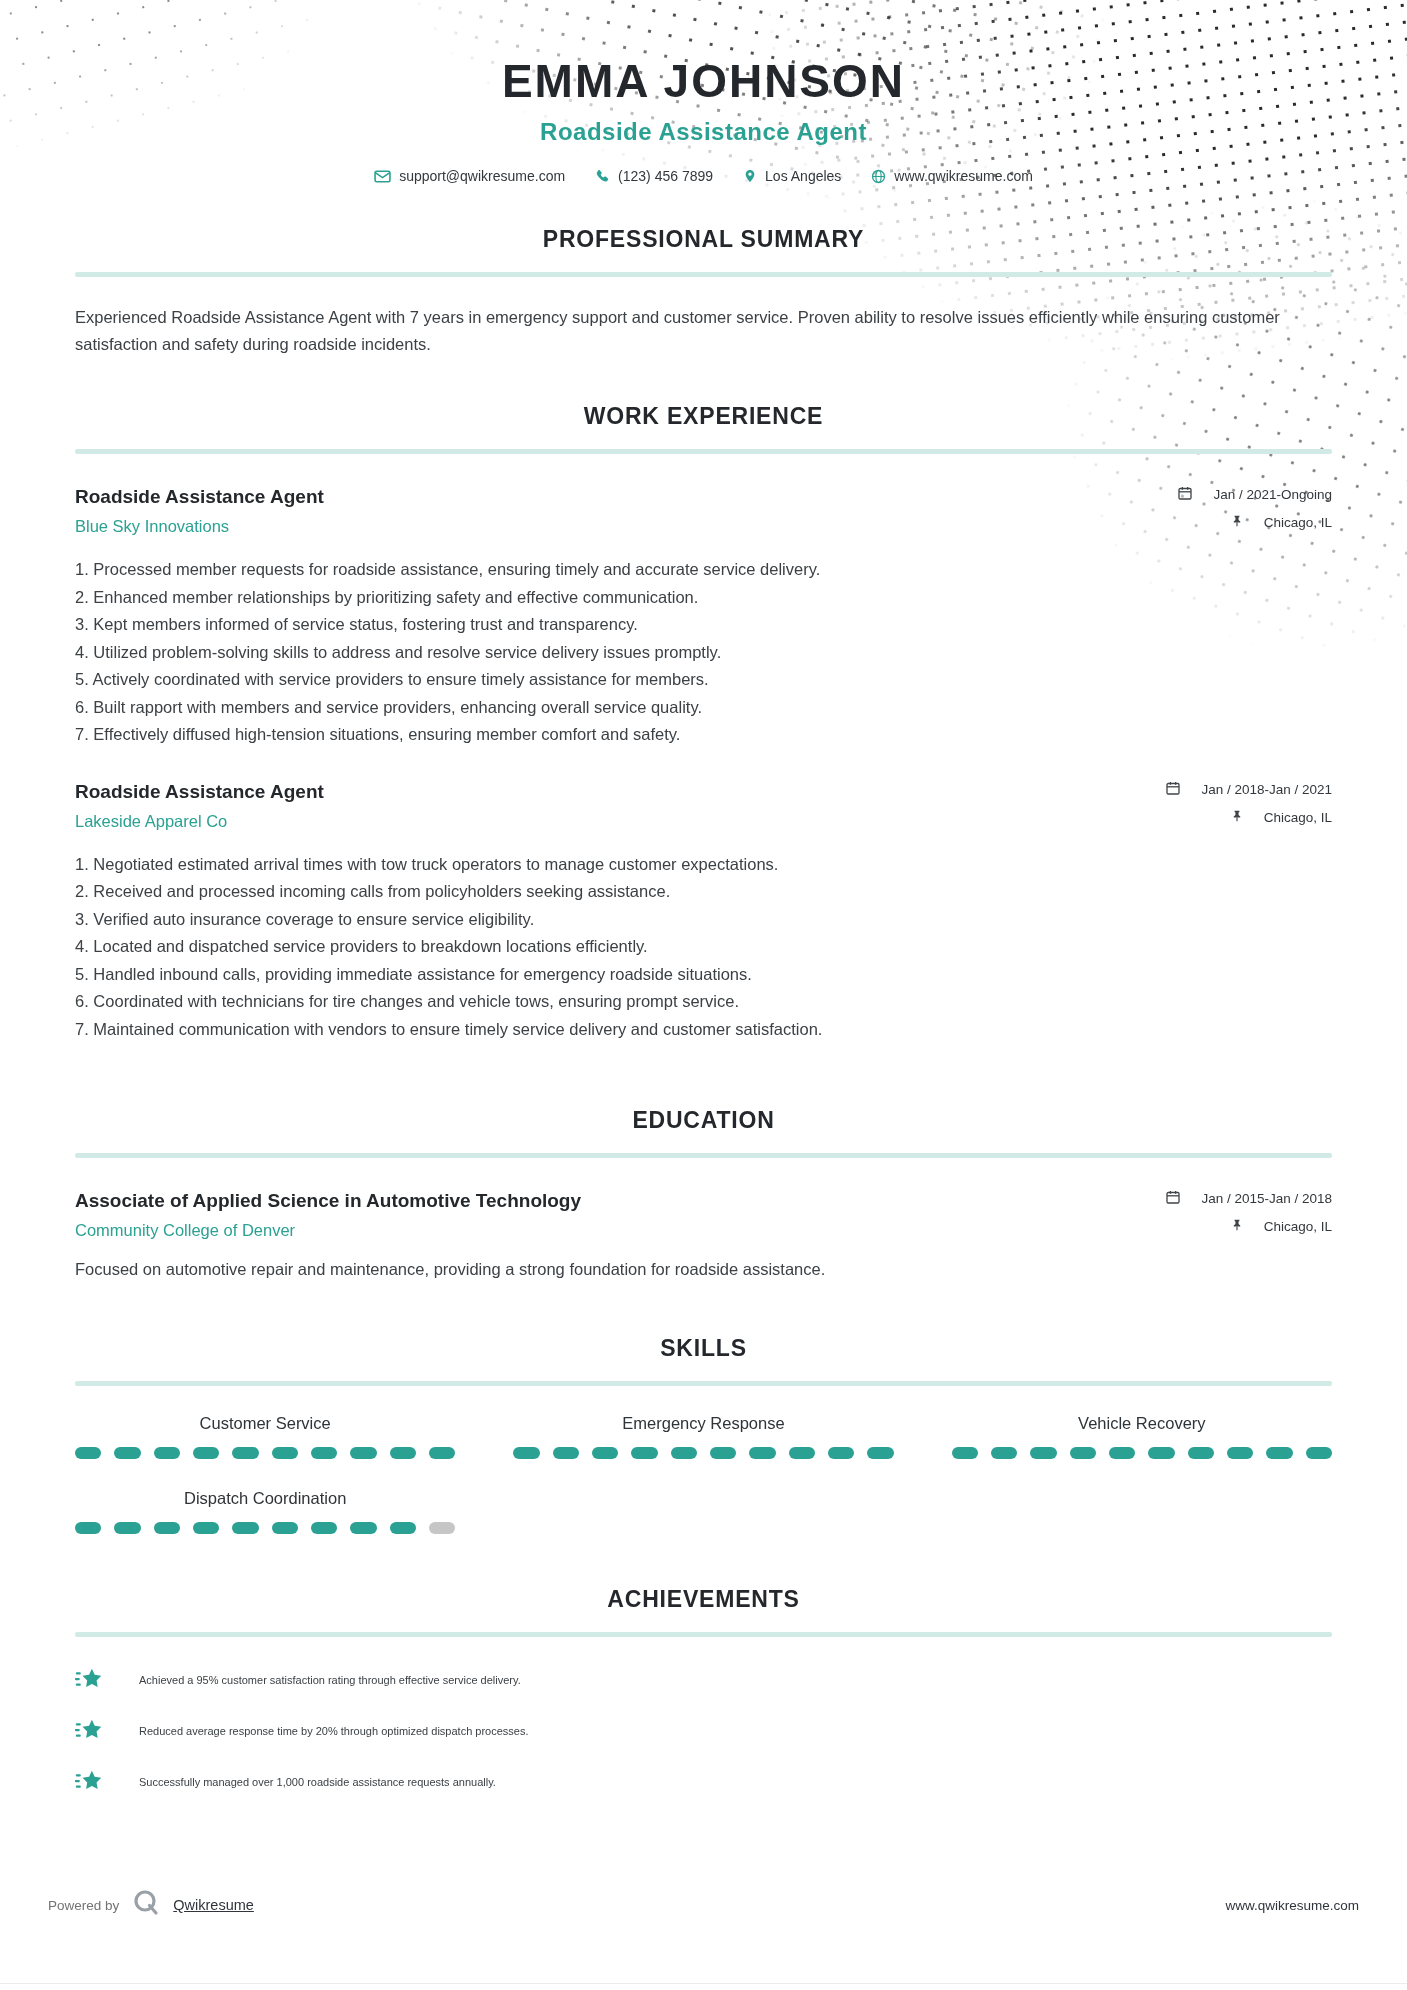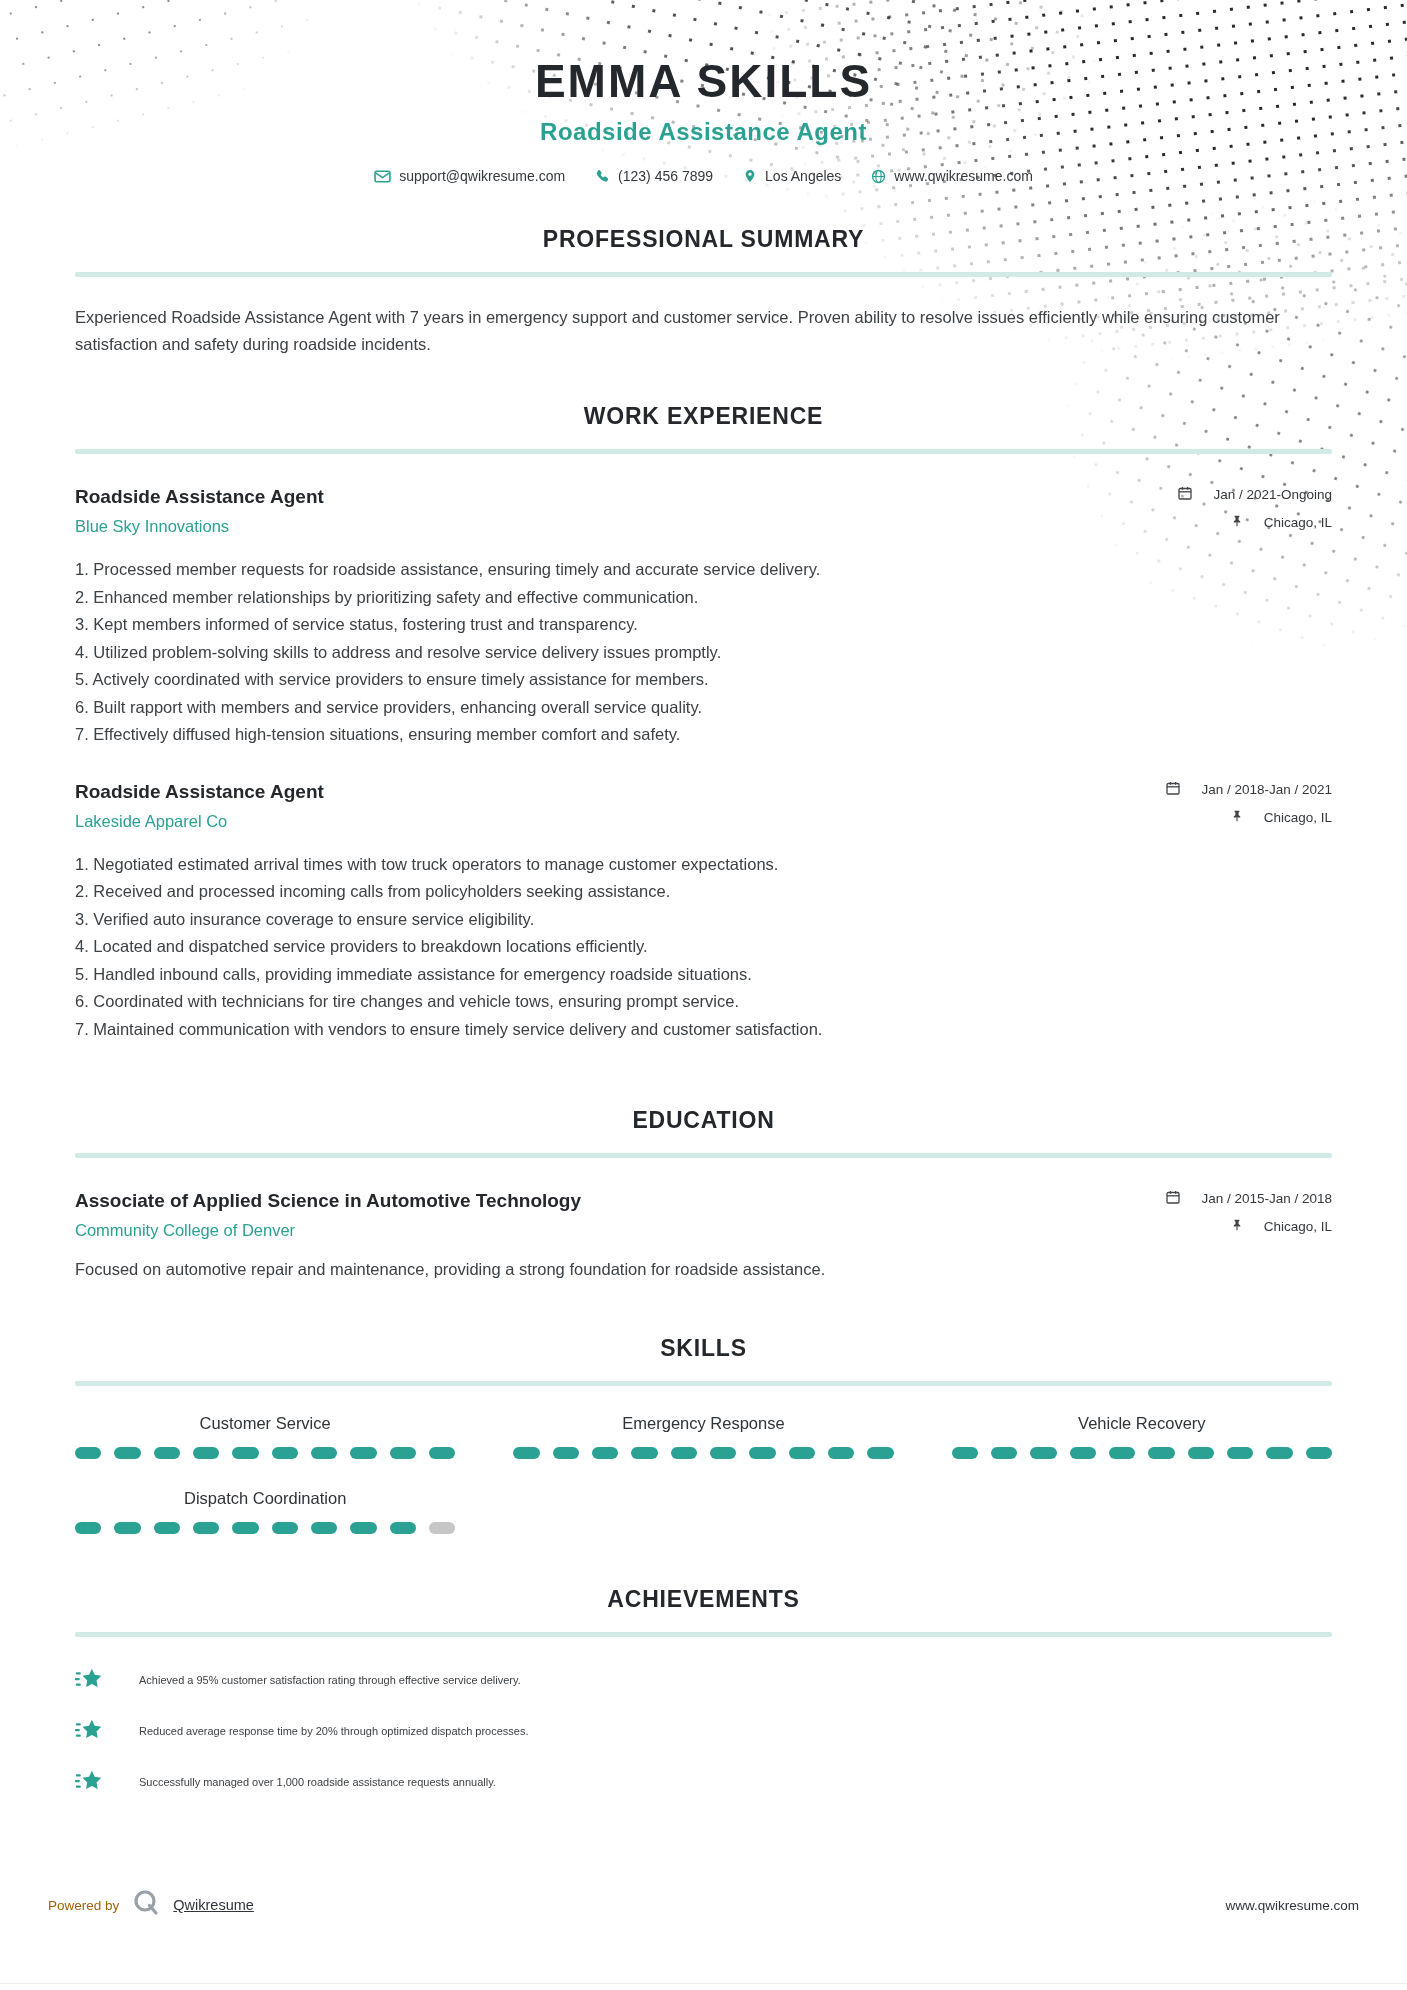--- a/index.html
+++ b/index.html
@@ -81,41 +81,41 @@
   .skill-bar .seg.empty { background:#c6c6c6; }
 
   .sec-ach { margin-top:52px; }
   .ach-list { margin-top:28px; }
   .ach-item { display:flex; align-items:center; gap:34px; margin-bottom:21px; font-size:11px; color:#3c4145; }
   .ach-item .ic { display:inline-flex; flex:0 0 auto; }
 
   
   .footer { position:absolute; left:48px; right:48px; top:1888px; display:flex; justify-content:space-between; align-items:center; z-index:1; }
   .footer-left { display:flex; align-items:center; gap:12px; }
-  .powered-by { font-size:13.5px; color:#a16207; }
+  .powered-by { font-size:13.5px; color:#737373; }
   .brand-link { font-size:14.5px; color:#30343c; text-decoration:underline; cursor:pointer; }
   .footer-site { font-size:13.5px; color:#30343c; }
   .page-edge { position:absolute; left:0; right:0; bottom:6px; height:1px; background:#ececec; }
 </style>
 </head>
 <body>
 
 <div class="page">
 
   <div class="dots-wrap">
     <div class="dots dots-a"></div>
     <div class="dots dots-b"></div>
     <div class="dots dots-c"></div>
     <div class="dots dots-d"></div>
   </div>
 
   <div class="content">
 
     <div class="hdr">
-      <div class="hdr-name">EMMA SKILLS</div>
+      <div class="hdr-name">EMMA JOHNSON</div>
       <div class="hdr-title">Roadside Assistance Agent</div>
       <div class="contact-row">
         <div class="contact-item">
           <span class="ic">
             <svg width="17" height="13" viewBox="0 0 16 12">
                 <rect x="1" y="1" width="14" height="10" rx="1.5" fill="none" stroke="#2aa192" stroke-width="1.5"></rect>
                 <path d="M1.5 2.5 L8 7 L14.5 2.5" fill="none" stroke="#2aa192" stroke-width="1.5"></path>
               </svg>
           </span>
           <span>support@qwikresume.com</span>

